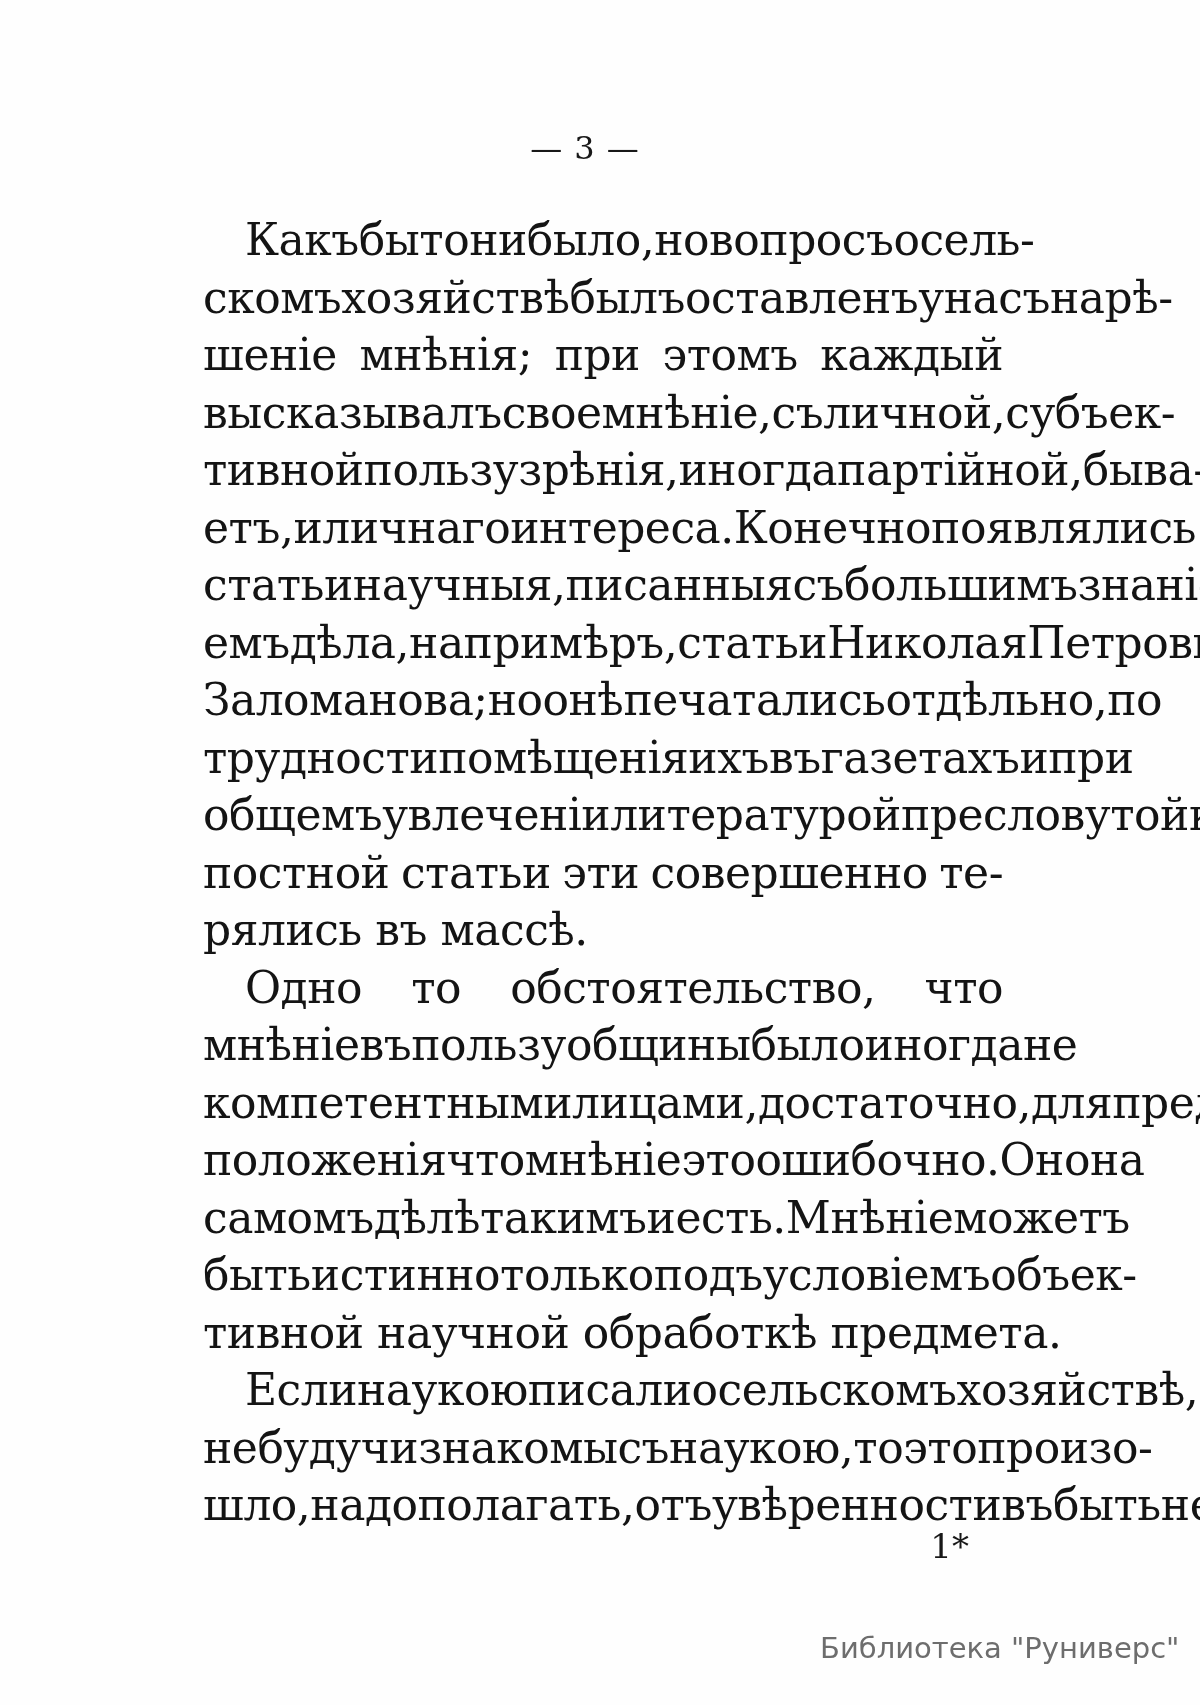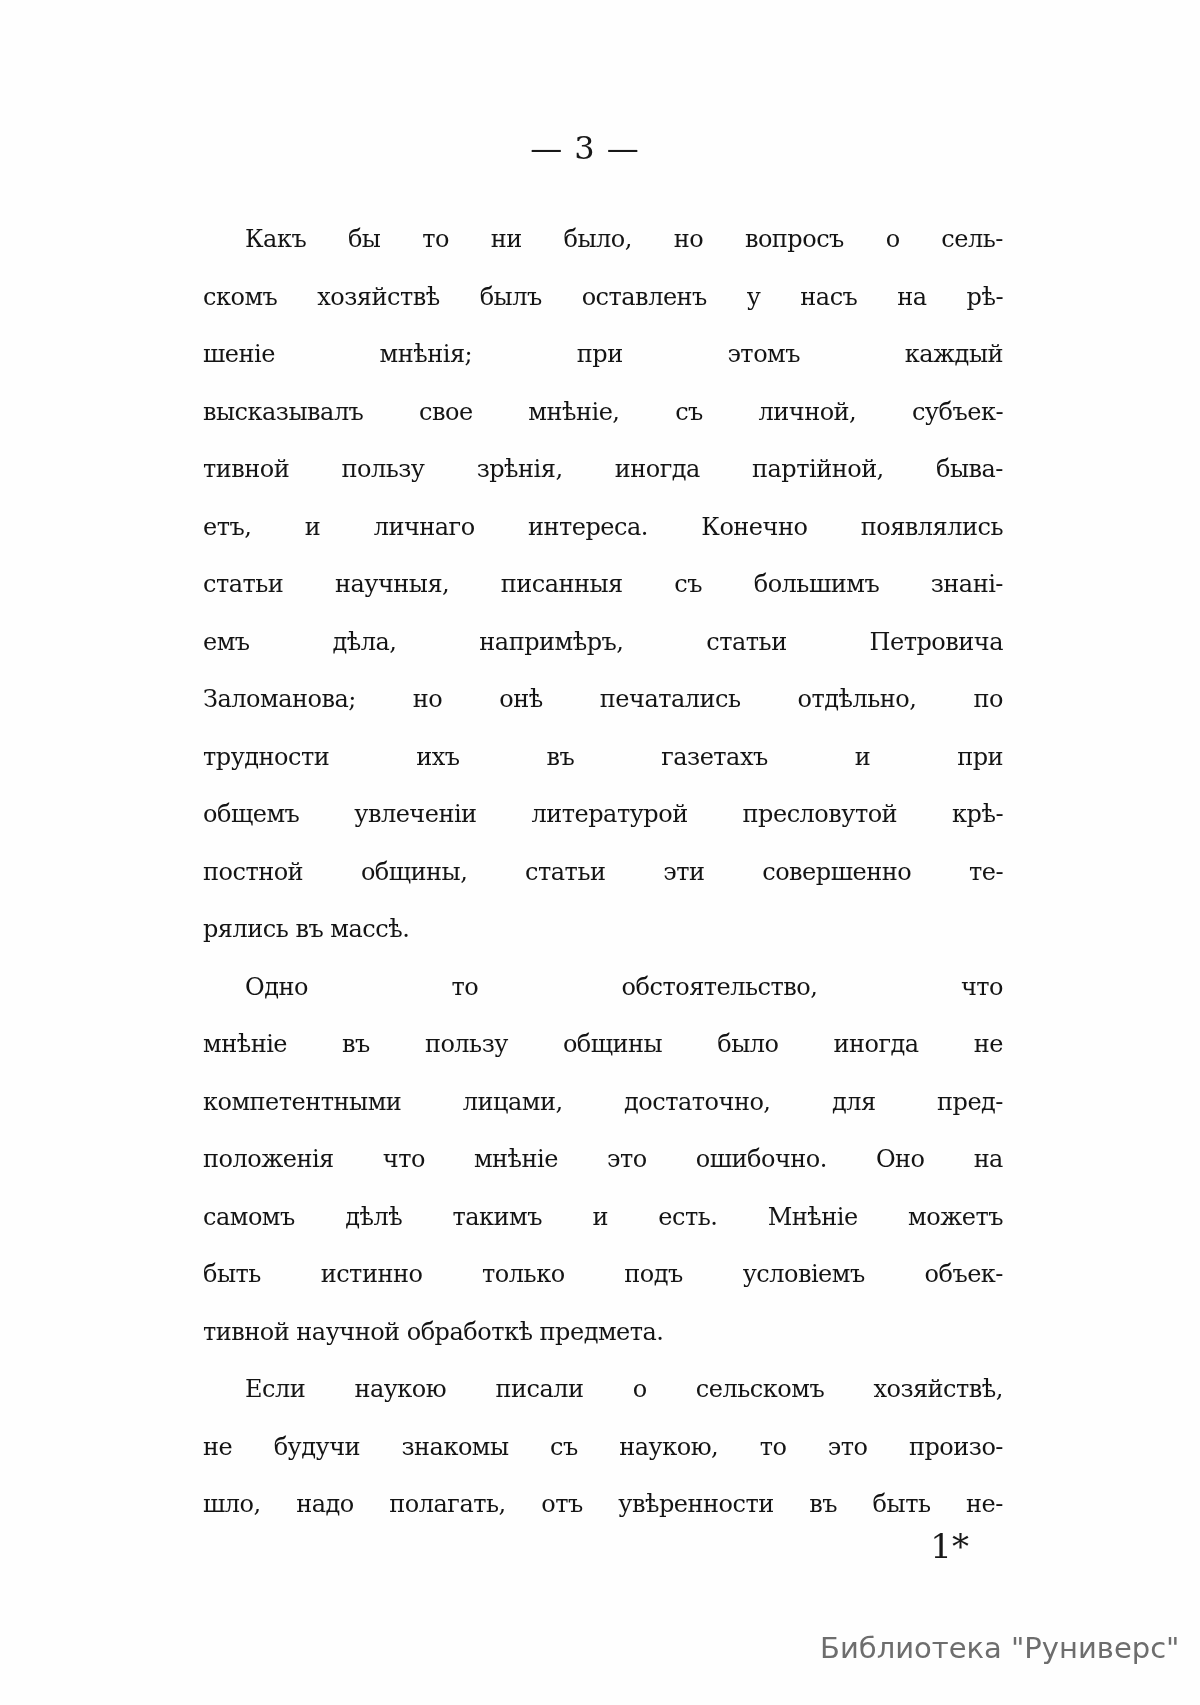--- a/index.html
+++ b/index.html
@@ -22,21 +22,21 @@
     text-align: center;
     font-size: 32px;
     line-height: 40px;
     letter-spacing: 1px;
     color: #181818;
   }
   .text-block {
     position: absolute;
     left: 203px; top: 211px;
     width: 800px;
-    font-size: 24px;
+    font-size: 44px;
     letter-spacing: -0.5px;
   }
   .line {
     height: 57.5px;
     line-height: 57.5px;
     white-space: nowrap;
   }
   .line.justify {
     display: flex;
     justify-content: space-between;
@@ -125,48 +125,49 @@
         <span>писанныя</span>
         <span>съ</span>
         <span>большимъ</span>
         <span>знані-</span>
       </div>
       <div class="line justify">
         <span>емъ</span>
         <span>дѣла,</span>
         <span>напримѣръ,</span>
         <span>статьи</span>
+        <span>Николая</span>
         <span>Петровича</span>
       </div>
       <div class="line justify">
         <span>Заломанова;</span>
         <span>но</span>
         <span>онѣ</span>
         <span>печатались</span>
         <span>отдѣльно,</span>
         <span>по</span>
       </div>
       <div class="line justify">
         <span>трудности</span>
+        <span>помѣщенія</span>
         <span>ихъ</span>
         <span>въ</span>
         <span>газетахъ</span>
         <span>и</span>
         <span>при</span>
       </div>
       <div class="line justify">
         <span>общемъ</span>
         <span>увлеченіи</span>
         <span>литературой</span>
         <span>пресловутой</span>
         <span>крѣ-</span>
       </div>
       <div class="line justify">
         <span>постной</span>
-        <span>общины,</span>
         <span>статьи</span>
         <span>эти</span>
         <span>совершенно</span>
         <span>те-</span>
       </div>
       <div class="line">рялись въ массѣ.</div>
       <div class="line indent justify">
         <span>Одно</span>
         <span>то</span>
         <span>обстоятельство,</span>

